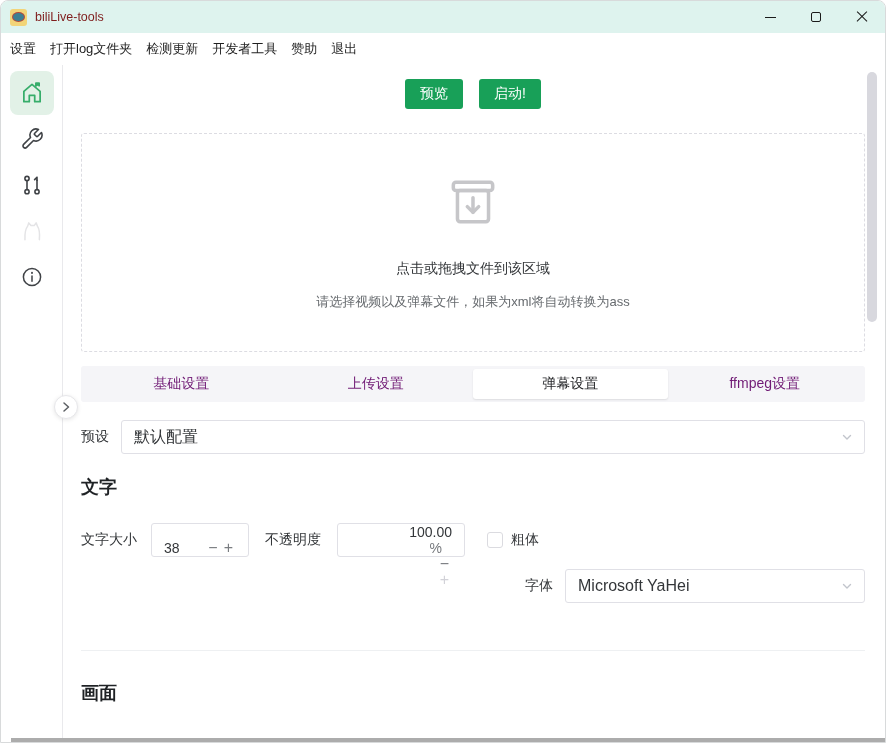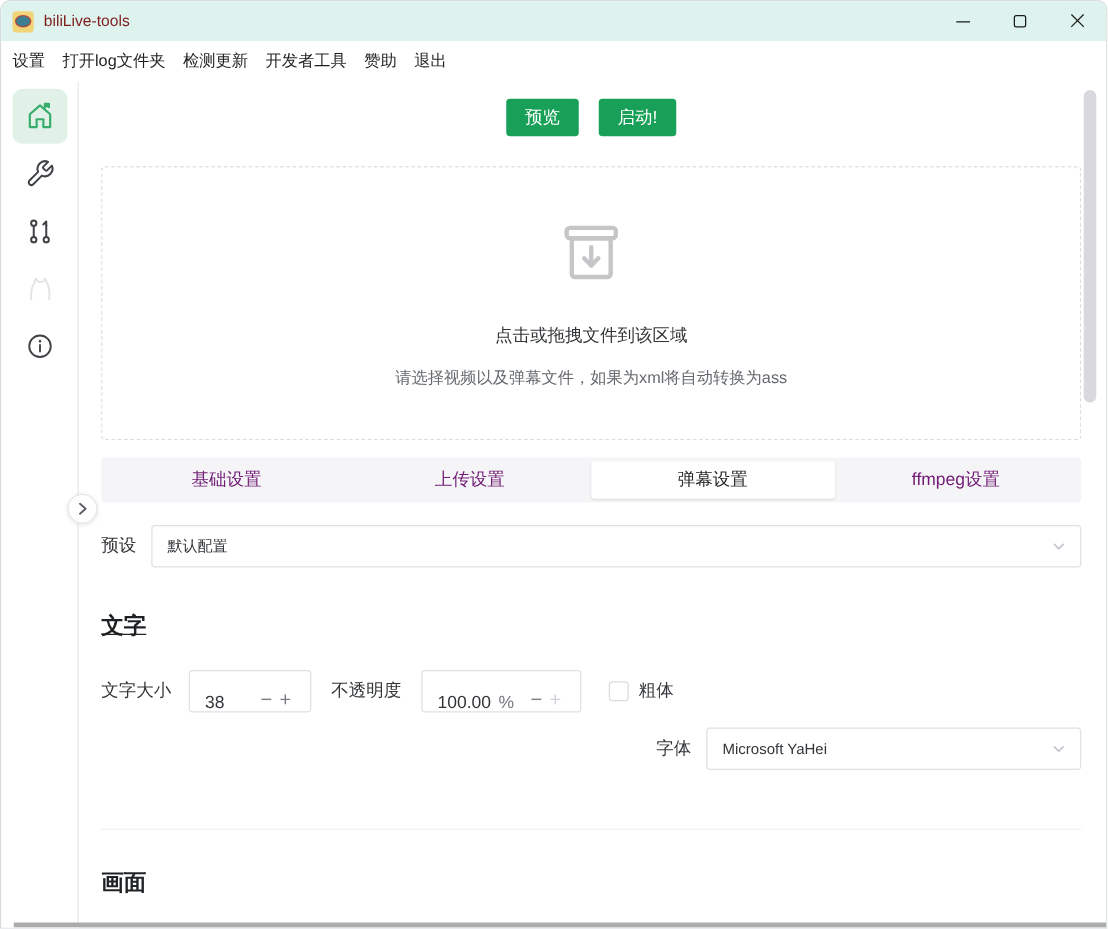--- a/index.html
+++ b/index.html
@@ -46,38 +46,38 @@
   .dz-sub { font-size:13px; color:#666a6e; }
 
   
   .tabs { margin-top:14px; background:#f5f5f8; border-radius:3px; padding:3px; display:flex; height:36px; }
   .tab { flex:1; display:flex; align-items:center; justify-content:center; font-size:14px; color:#701a75; border-radius:3px; cursor:pointer; }
   .tab.active { background:#fff; color:#27282b; box-shadow:0 1px 2px rgba(0,0,0,.10); }
 
   
   .preset-row { margin-top:18px; display:flex; align-items:center; }
   .field-label { font-size:14px; color:#333639; flex:0 0 auto; }
-  .select { position:relative; height:34px; border:1px solid #e0e0e6; border-radius:3px; background:#fff; display:flex; align-items:center; padding:0 30px 0 12px; font-size:12px; color:#333639; cursor:pointer; }
+  .select { position:relative; height:34px; border:1px solid #e0e0e6; border-radius:3px; background:#fff; display:flex; align-items:center; padding:0 30px 0 12px; font-size:16px; color:#333639; cursor:pointer; }
   .select .chev { position:absolute; right:10px; top:50%; transform:translateY(-50%); }
   .preset-select { flex:1; margin-left:12px; }
 
   
   .section-h { font-size:18px; font-weight:bold; color:#1f2225; }
-  .h-text { margin-top:34px;text-decoration:underline; }
+  .h-text { margin-top:21px; }
   .h-screen { margin-top:30px; }
 
   
   .ctrl-row { margin-top:24px; display:flex; align-items:center; }
   .num-input { height:34px; border:1px solid #e0e0e6; border-radius:3px; background:#fff; display:flex; align-items:flex-end; padding:0 12px; font-size:14px; color:#333639; }
   .num-val { flex:1; }
   .num-suffix { color:#76797d; margin-right:10px; }
   .step-btn { background:none; border:none; font-size:16px; line-height:1; color:#7a7d81; padding:0 3px; cursor:pointer; font-family:inherit; }
   .step-btn.disabled { color:#d2d2d8; cursor:default; }
   .w-fontsize { width:98px; margin-left:14px; }
-  .w-opacity { width:128px; margin-left:16px; }
+  .w-opacity { width:128px; margin-left:16px;flex-direction:column; }
   .lbl-opacity { margin-left:16px; }
   .checkbox-wrap { display:flex; align-items:center; margin-left:22px; gap:8px; cursor:pointer; }
   .checkbox { width:16px; height:16px; border:1px solid #dbdbe0; border-radius:3px; background:#fff; }
 
   
   .font-row { margin-top:12px; display:flex; align-items:center;justify-content:flex-end; }
   .font-select { width:300px; margin-left:12px; }
 
   .divider { margin-top:47px; border-top:1px solid #eef0f2; }
 

